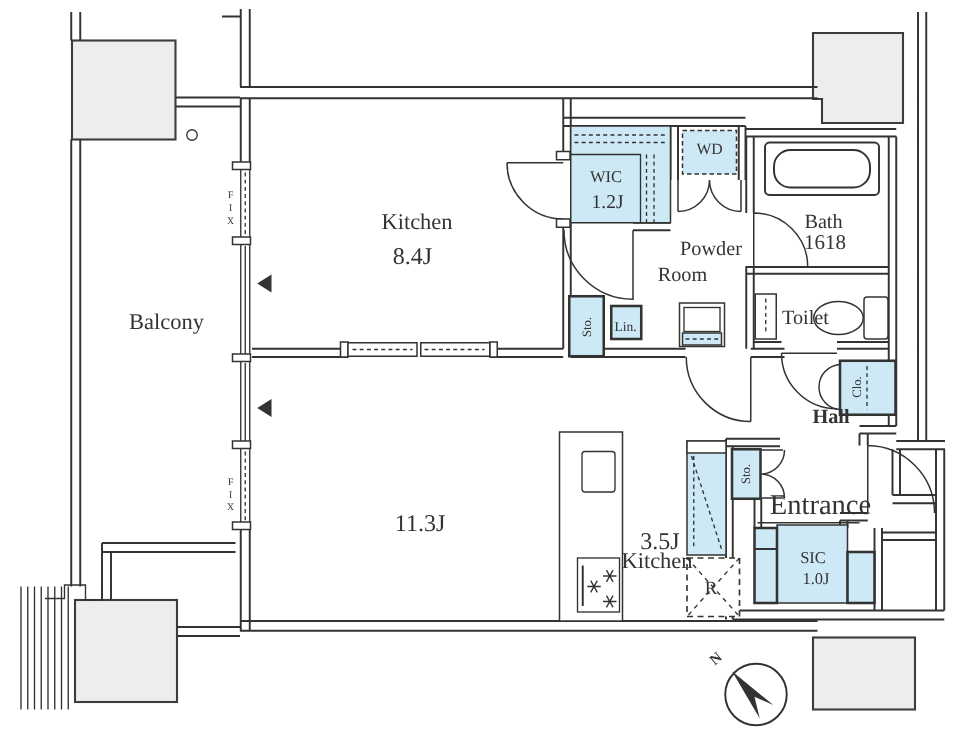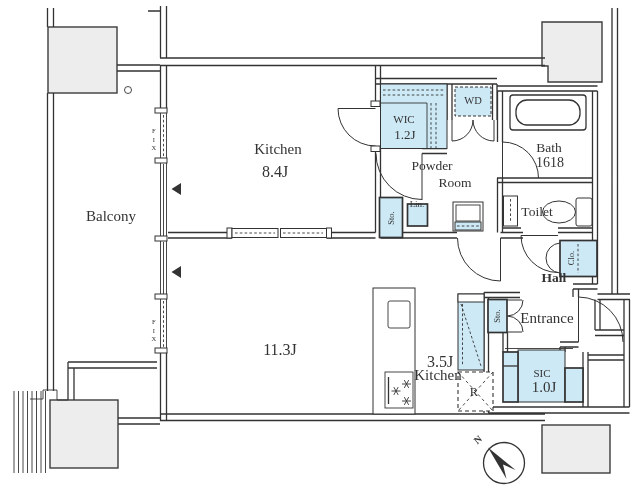--- a/index.html
+++ b/index.html
@@ -194,32 +194,32 @@
 </svg>
 
   <div class="lbl" style="left:111px; top:216px; font-size:15px;">Balcony</div>
   <div class="lbl" style="left:278px; top:149px; font-size:15px;">Kitchen</div>
   <div class="lbl" style="left:275px; top:172px; font-size:16px;">8.4J</div>
   <div class="lbl" style="left:280px; top:350px; font-size:16px;">11.3J</div>
   <div class="lbl" style="left:438px; top:338px; font-size:15px;margin-top:37px;">Kitchen</div>
   <div class="lbl" style="left:440px; top:362px; font-size:16px;">3.5J</div>
   <div class="lbl" style="left:404px; top:119px; font-size:11px;">WIC</div>
   <div class="lbl" style="left:405px; top:134px; font-size:13px;">1.2J</div>
-  <div class="lbl" style="left:432px; top:166px; font-size:13.5px;text-align:center;">Powder</div>
+  <div class="lbl" style="left:474px; top:166px; font-size:13.5px;text-align:center;">Powder</div>
   <div class="lbl" style="left:455px; top:183px; font-size:13.5px;">Room</div>
   <div class="lbl" style="left:549px; top:148px; font-size:13.5px;text-align:right;">Bath</div>
   <div class="lbl" style="left:550px; top:163px; font-size:14px;">1618</div>
   <div class="lbl" style="left:537px; top:212px; font-size:13.5px;">Toilet</div>
   <div class="lbl" style="left:554px; top:278px; font-size:13.5px;font-weight:bold;">Hall</div>
-  <div class="lbl" style="left:547px; top:318px; font-size:15px;">Entrance</div>
+  <div class="lbl" style="left:547px; top:337px; font-size:19px;">Entrance</div>
   <div class="lbl" style="left:542px; top:373px; font-size:11px;text-align:right;">SIC</div>
-  <div class="lbl" style="left:544px; top:387px; font-size:15px;">1.0J</div>
+  <div class="lbl" style="left:544px; top:387px; font-size:11px;">1.0J</div>
 
   <div class="lbl" style="left:473px; top:101px; font-size:10.5px;text-align:center;">WD</div>
-  <div class="lbl" style="left:417px; top:204px; font-size:9px;">Lin.</div>
+  <div class="lbl" style="left:417px; top:218px; font-size:9px;">Lin.</div>
   <div class="lbl v" style="left:391px; top:218px; font-size:8.5px;">Sto.</div>
   <div class="lbl v" style="left:497px; top:316px; font-size:8.5px;">Sto.</div>
   <div class="lbl v" style="left:571px; top:258px; font-size:8.5px;">Clo.</div>
   <div class="lbl" style="left:474px; top:392px; font-size:12.5px;">R</div>
   <div class="lbl fixv" style="left:153px; top:140px; font-size:6.5px;">FIX</div>
   <div class="lbl fixv" style="left:153px; top:331px; font-size:6.5px;">FIX</div>
   <div class="lbl rotN" style="left:478px; top:440px; font-size:10px;">N</div>
 </div>
 
 </body></html>

